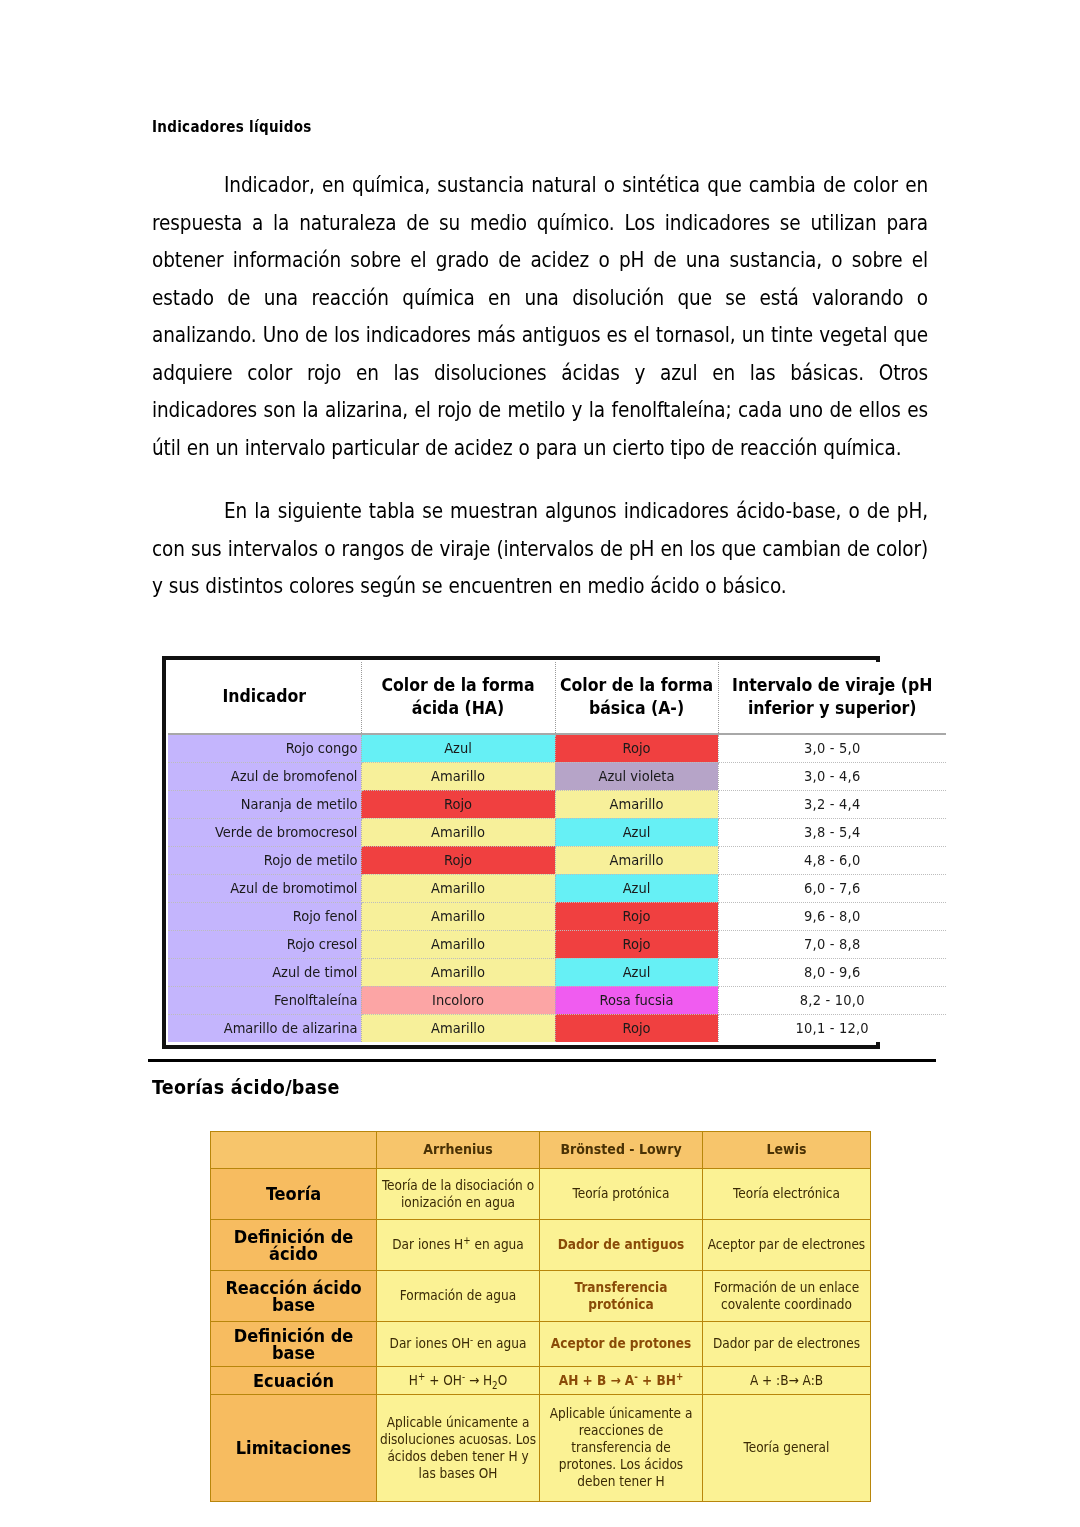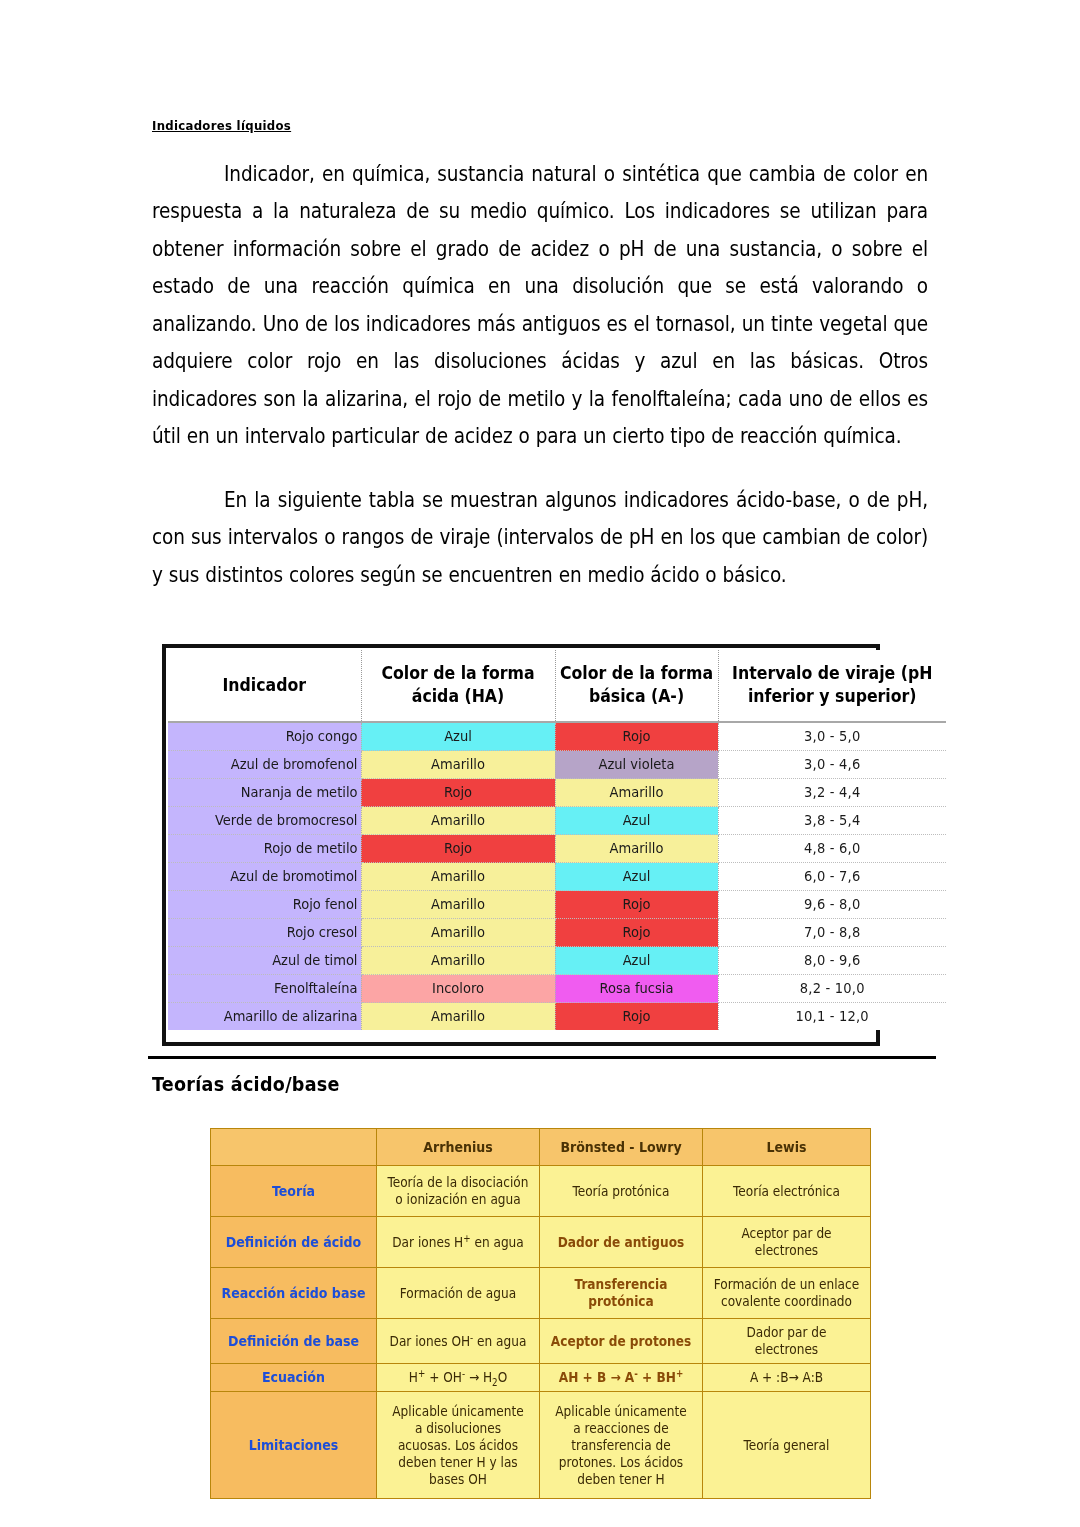--- a/index.html
+++ b/index.html
@@ -33,26 +33,25 @@
   }
 
   
   .comic {
     font-family: "DejaVu Sans", sans-serif;
     font-stretch: condensed;
     letter-spacing: -0.1px;
   }
 
   h1.doc-heading {
-    font-size: 13px;
-    font-weight: bold;
-    margin: 0 0 22px 0;
+    font-size: 15px;
+    font-weight: bold;
+    margin: 0 0 31px 0;
     line-height: 1.2;
     letter-spacing: 0.3px;
-    text-decoration: underline;
   }
 
   p.body-par {
     font-size: 20.5px;
     line-height: 37.5px;
     margin: 0 0 26px 0;
     text-align: justify;
     text-justify: inter-word;
     word-spacing: 0.2px;
   }
@@ -64,21 +63,21 @@
   p.body-par:last-child { margin-bottom: 0; }
 
   
   .tbl1-wrap {
     margin-top: 50px;
     margin-left: 10px;
     width: 718px;
     border: 4px solid #111;
     background: #fff;
     box-sizing: border-box;
-    padding: 2px 2px 12px 2px;
+    padding: 2px 2px 3px 2px;
   }
   table.tbl1 {
     border-collapse: collapse;
     width: 100%;
     table-layout: fixed;
     font-family: "DejaVu Sans", sans-serif;
     font-stretch: condensed;
   }
   table.tbl1 col.c1 { width: 193px; }
   table.tbl1 col.c2 { width: 194px; }
@@ -156,43 +155,43 @@
     font-family: "DejaVu Sans", sans-serif;
     font-stretch: condensed;
   }
   table.tbl2 col.t1 { width: 166px; }
   table.tbl2 col.t2 { width: 163px; }
   table.tbl2 col.t3 { width: 163px; }
   table.tbl2 col.t4 { width: 168px; }
 
   table.tbl2 td, table.tbl2 th {
     border: 1px solid #b8860b;
-    padding: 5px 10px;
+    padding: 5px 1px;
     font-size: 13.5px;
     line-height: 17px;
     text-align: center;
     vertical-align: middle;
     color: #3a2a06;
   }
   table.tbl2 th.hdr {
     background: #f7c56b;
     font-weight: bold;
     font-size: 14px;
     height: 26px;
     color: #4a3205;
   }
   table.tbl2 th.corner {
     background: #f7c56b;
     border-right-color: #b8860b;
   }
   table.tbl2 td.rowlabel {
     background: #f7bc60;
     font-weight: bold;
-    font-size: 14px;
-    color: #1d4ed8;
+    font-size: 18px;
+    color: #000000;
   }
   table.tbl2 td.cell {
     background: #fbf294;
   }
   table.tbl2 td.cell.bl {
     font-weight: bold;
     color: #8a4b08;
   }
   table.tbl2 td.tall { height: 96px; }
   table.tbl2 td.med  { height: 40px; }

